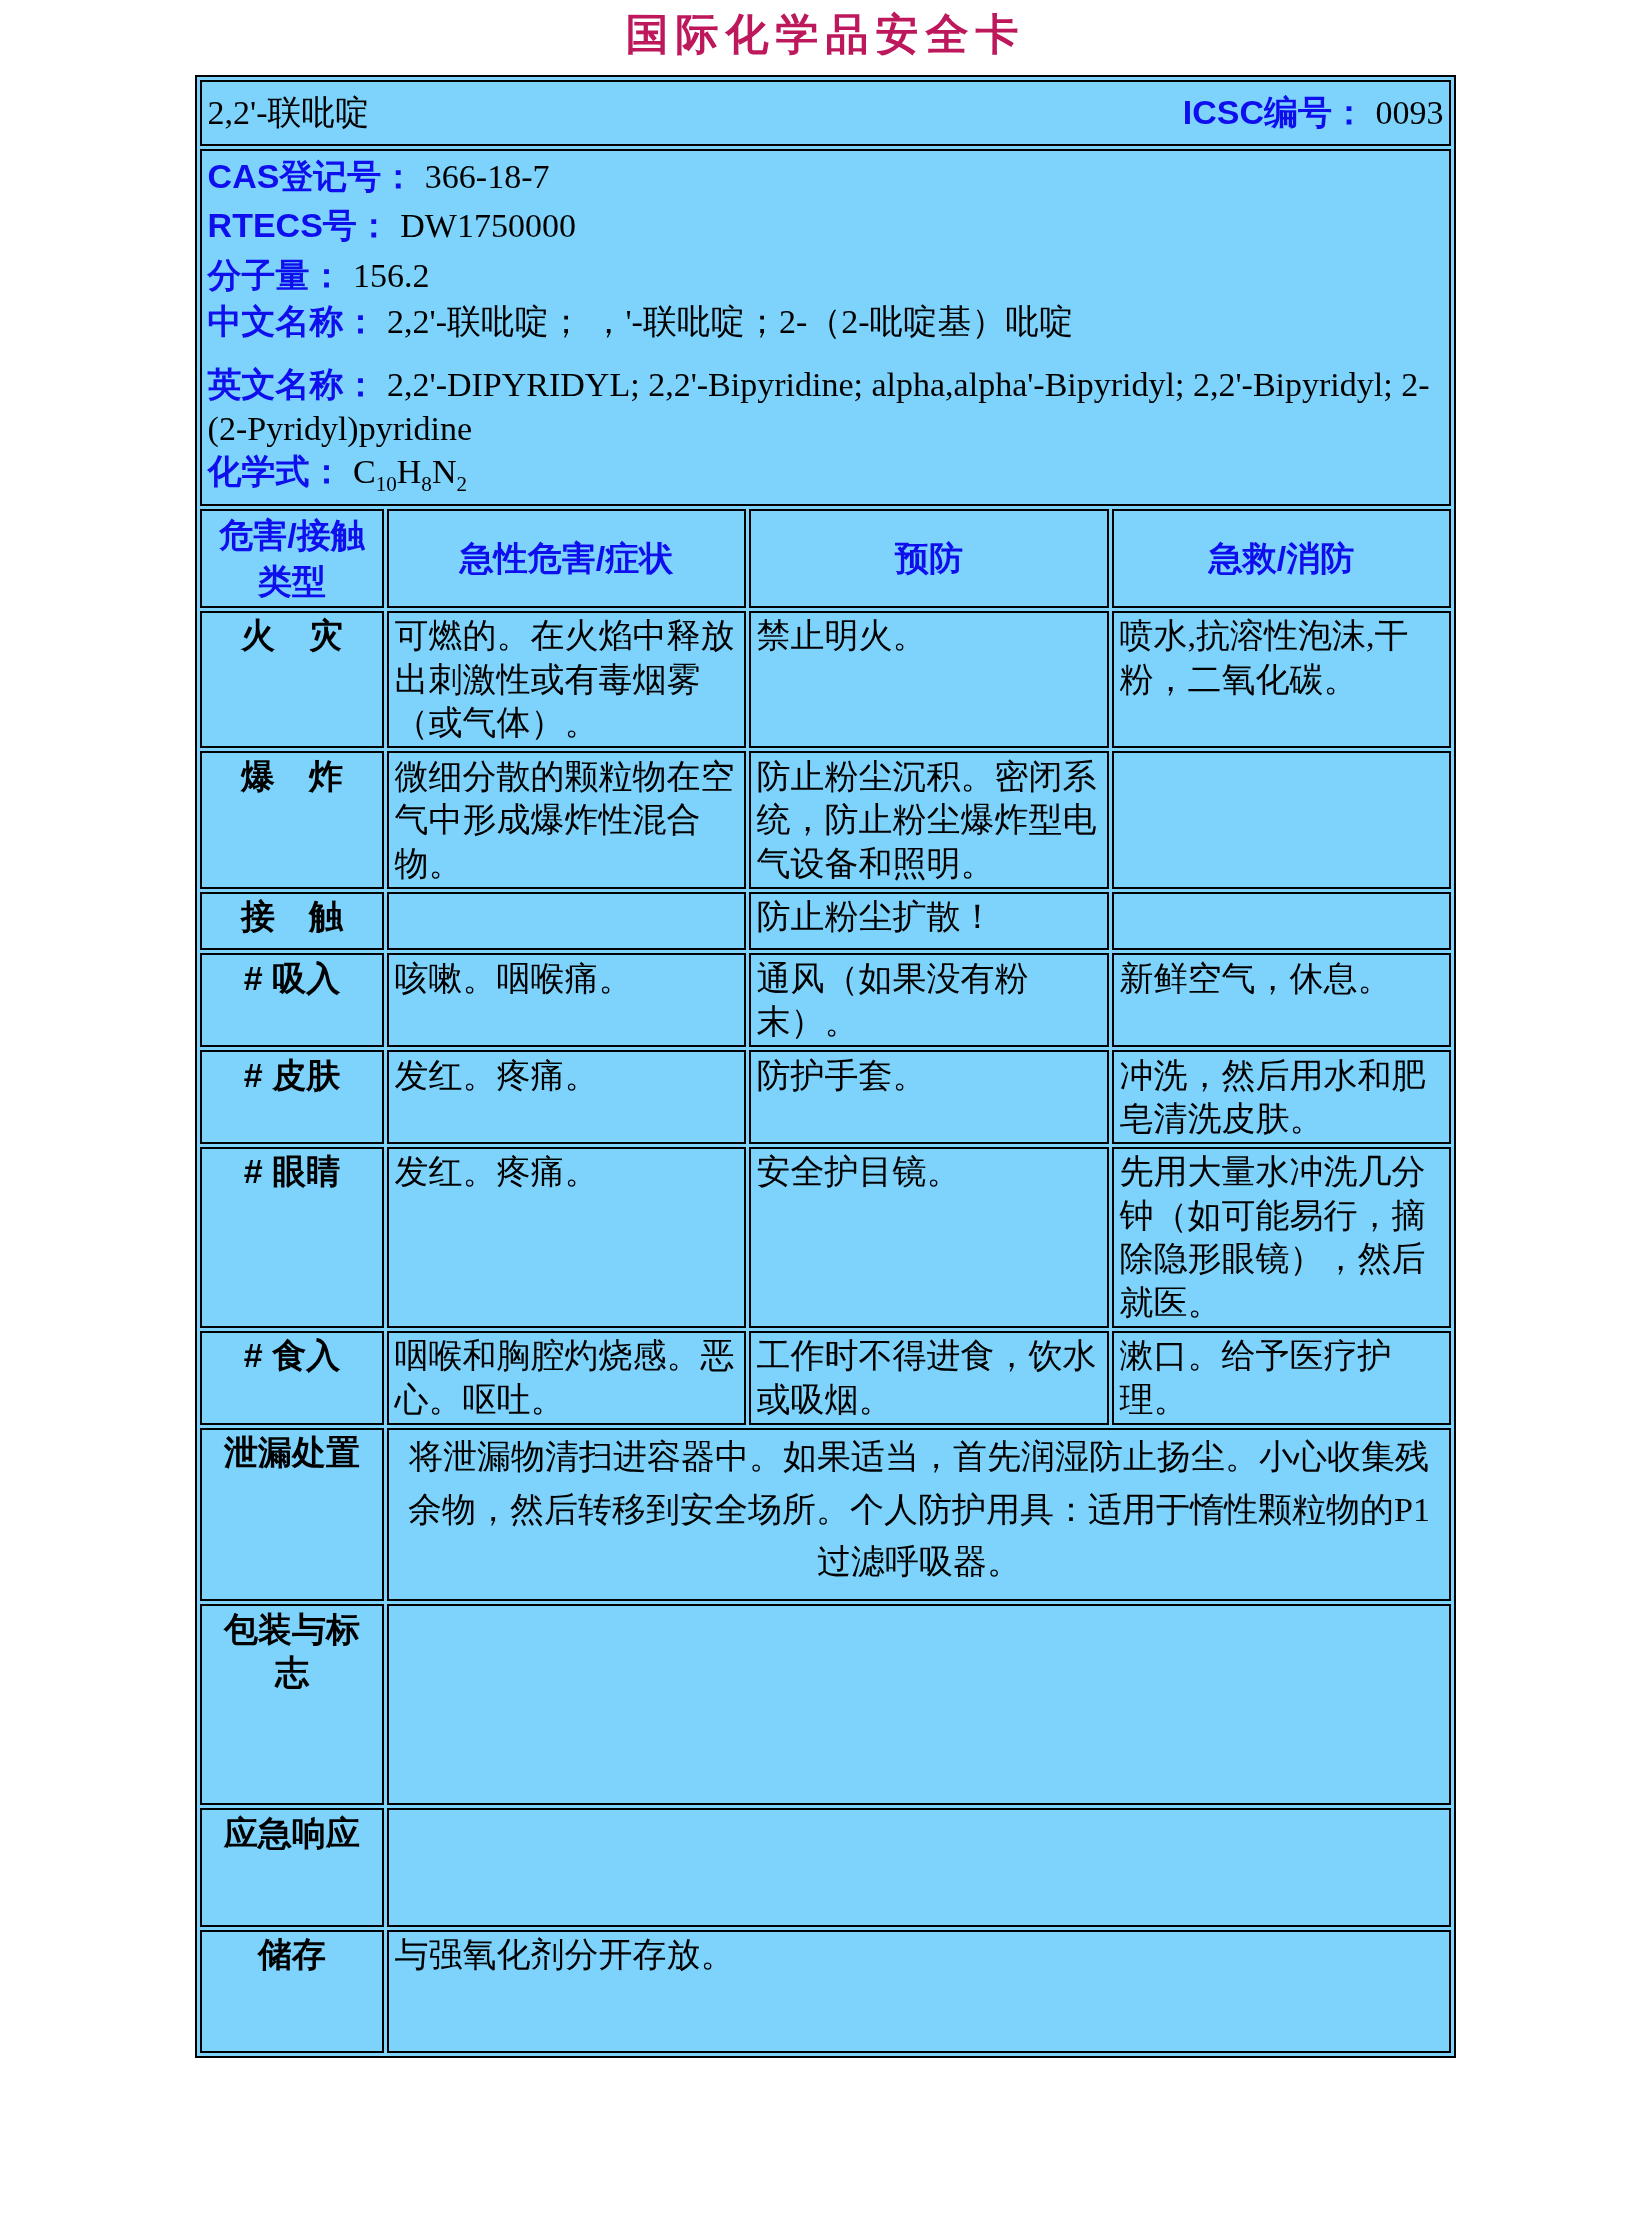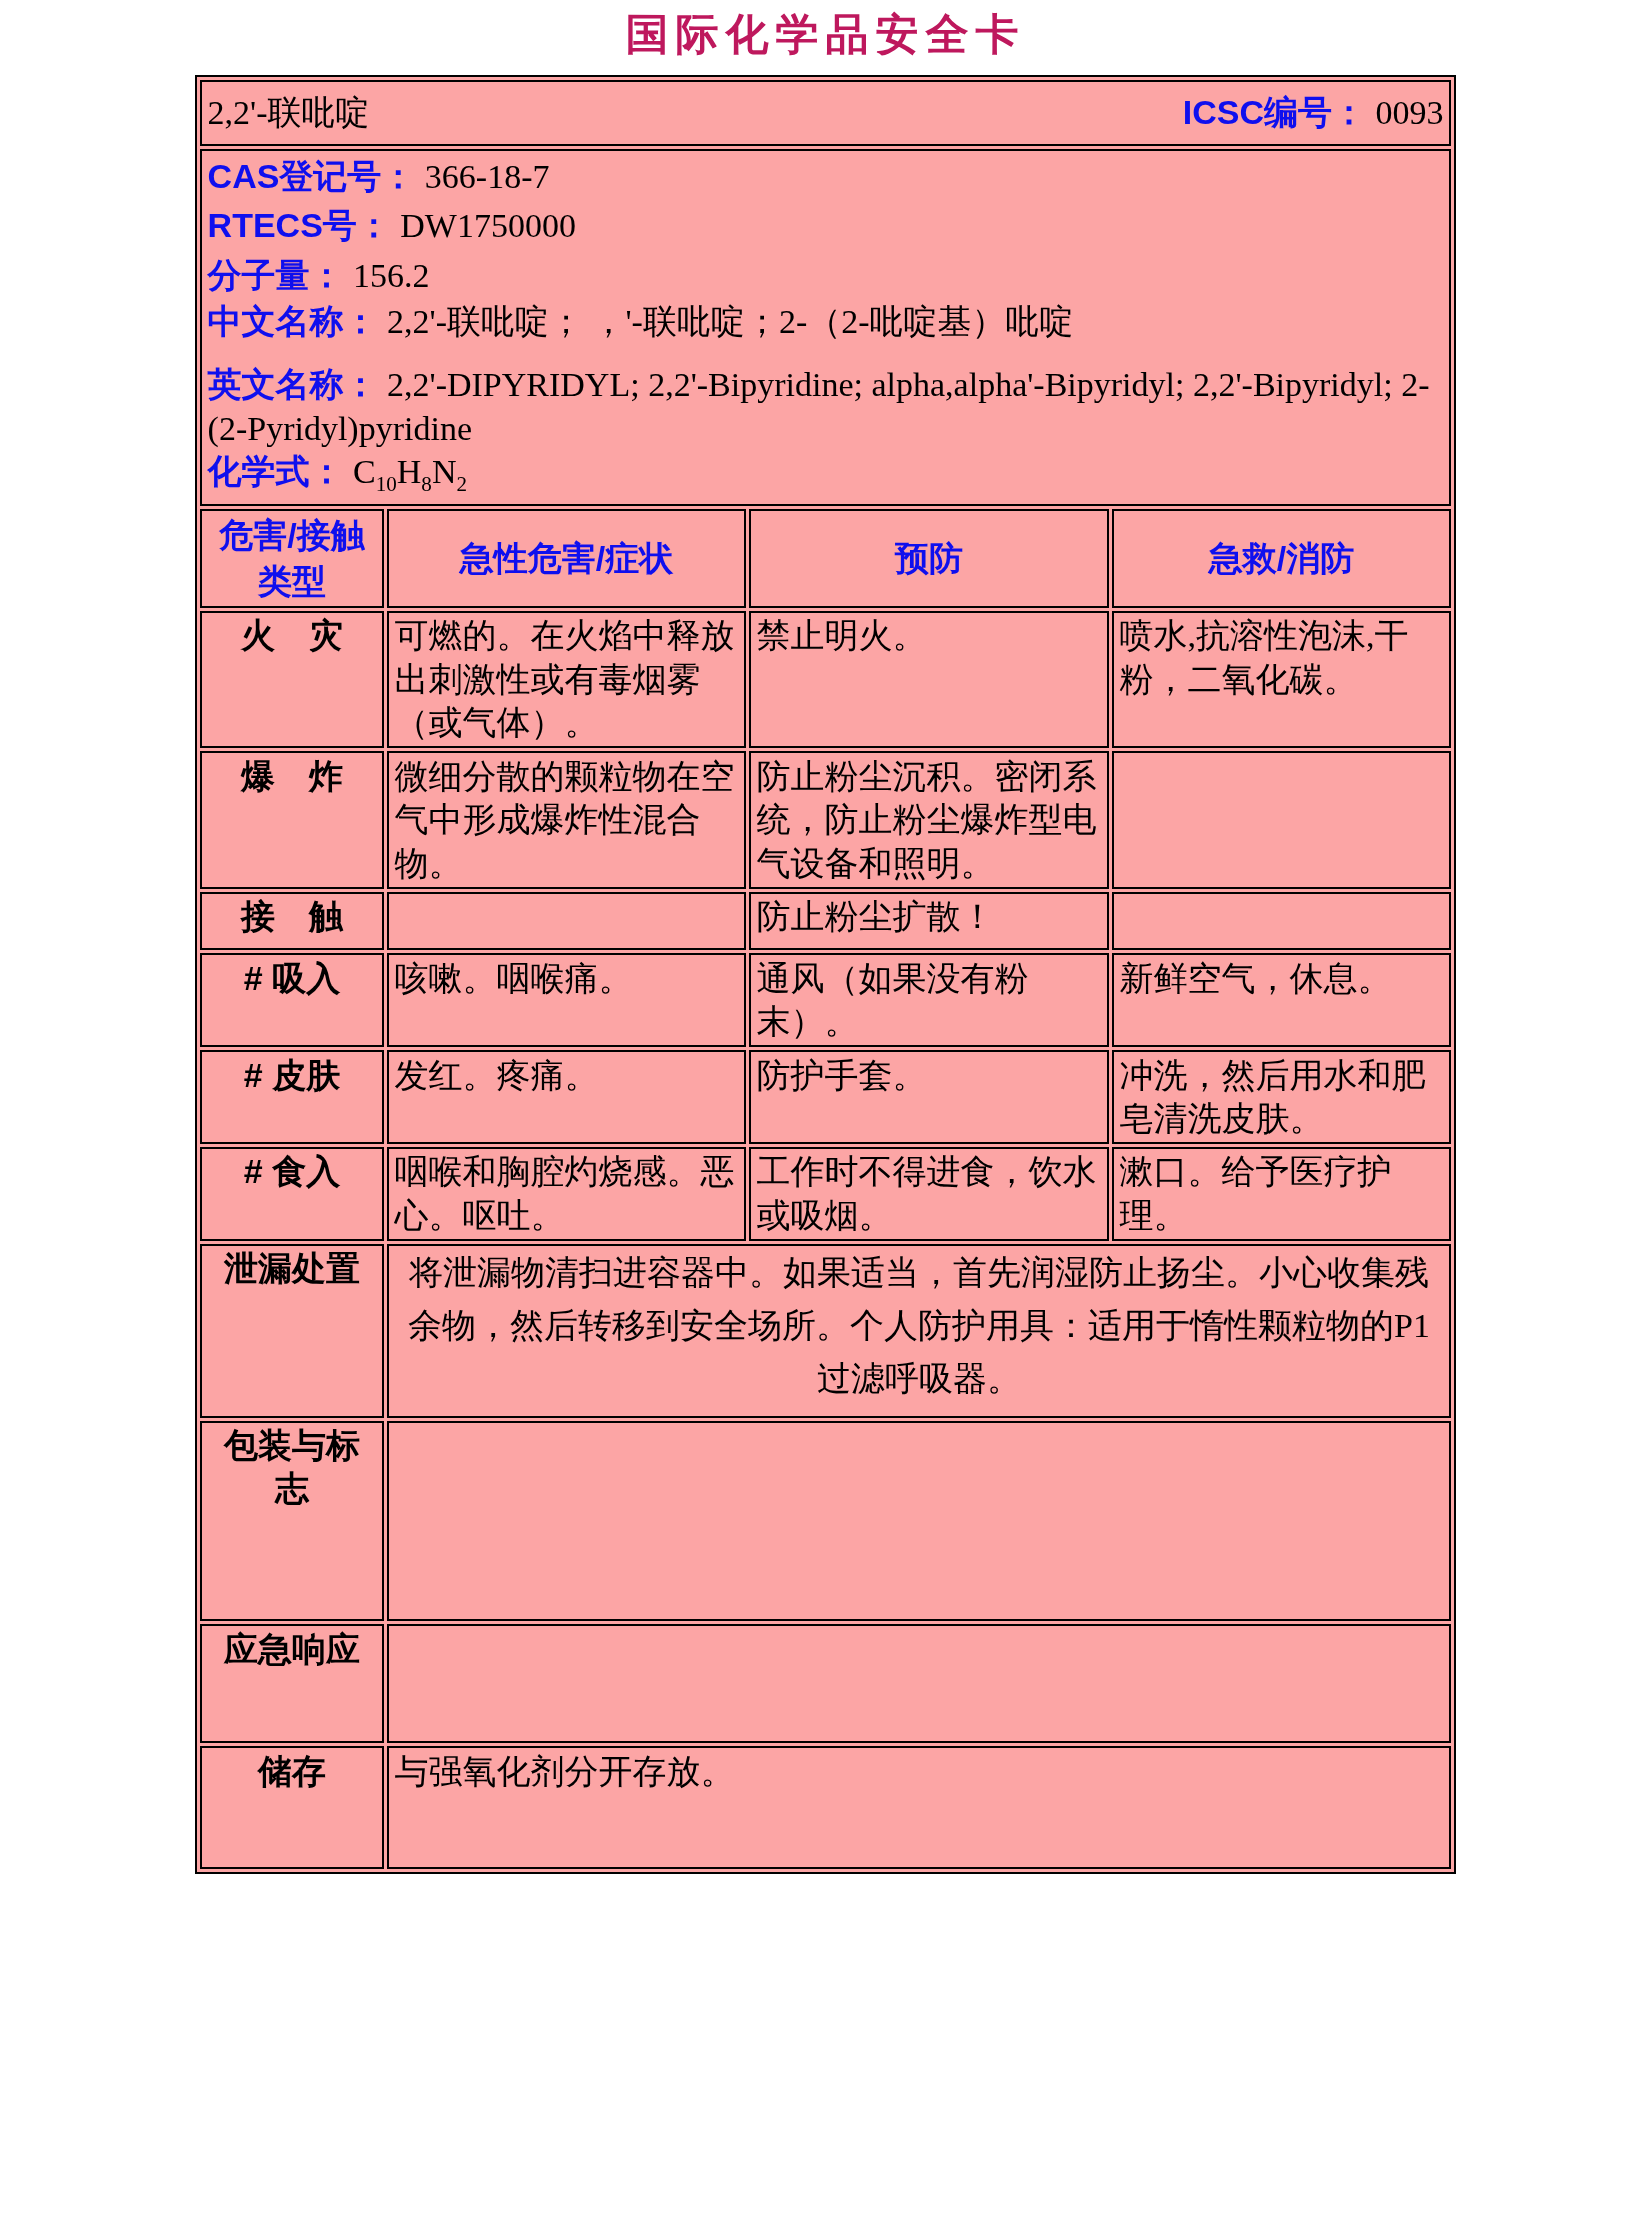--- a/index.html
+++ b/index.html
@@ -15,21 +15,21 @@
     letter-spacing:7px;
     font-family:"Liberation Sans", sans-serif;
   }
 
   table.card {
     width:1255px;
     margin:11.2px auto 0 auto;
     border:2.8px solid #000;
     border-collapse:separate;
     border-spacing:3.5px;
-    background:#fca5a5;
+    background:#7dd3fc;
     table-layout:fixed;
   }
   table.card td {
     border:2.1px solid #000;
     padding:1.4px 5.6px;
     vertical-align:top;
     font-size:34px;
     color:#000;
     line-height:1.28;
     overflow:hidden;
@@ -185,20 +185,26 @@
       <td class="content">新鲜空气，休息。</td>
     </tr>
 
     <tr class="r-skin">
       <td class="cat"># 皮肤</td>
       <td class="content">发红。疼痛。</td>
       <td class="content">防护手套。</td>
       <td class="content">冲洗，然后用水和肥皂清洗皮肤。</td>
     </tr>
 
+    <tr class="r-eyes">
+      <td class="cat"># 眼睛</td>
+      <td class="content">发红。疼痛。</td>
+      <td class="content">安全护目镜。</td>
+      <td class="content">先用大量水冲洗几分钟（如可能易行，摘除隐形眼镜），然后就医。</td>
+    </tr>
 
     <tr class="r-ingestion">
       <td class="cat"># 食入</td>
       <td class="content">咽喉和胸腔灼烧感。恶心。呕吐。</td>
       <td class="content">工作时不得进食，饮水或吸烟。</td>
       <td class="content">漱口。给予医疗护理。</td>
     </tr>
 
     <tr class="fr-spill">
       <td class="cat">泄漏处置</td>

